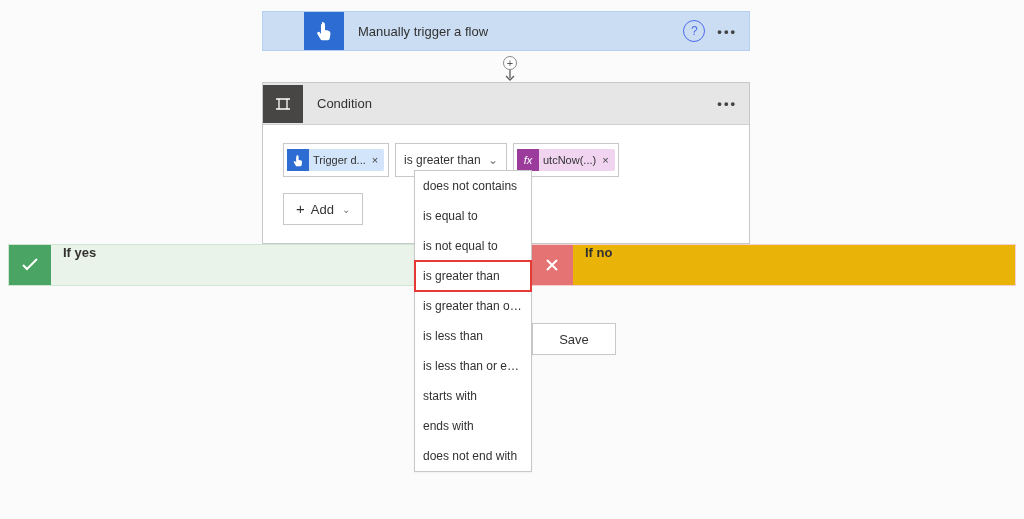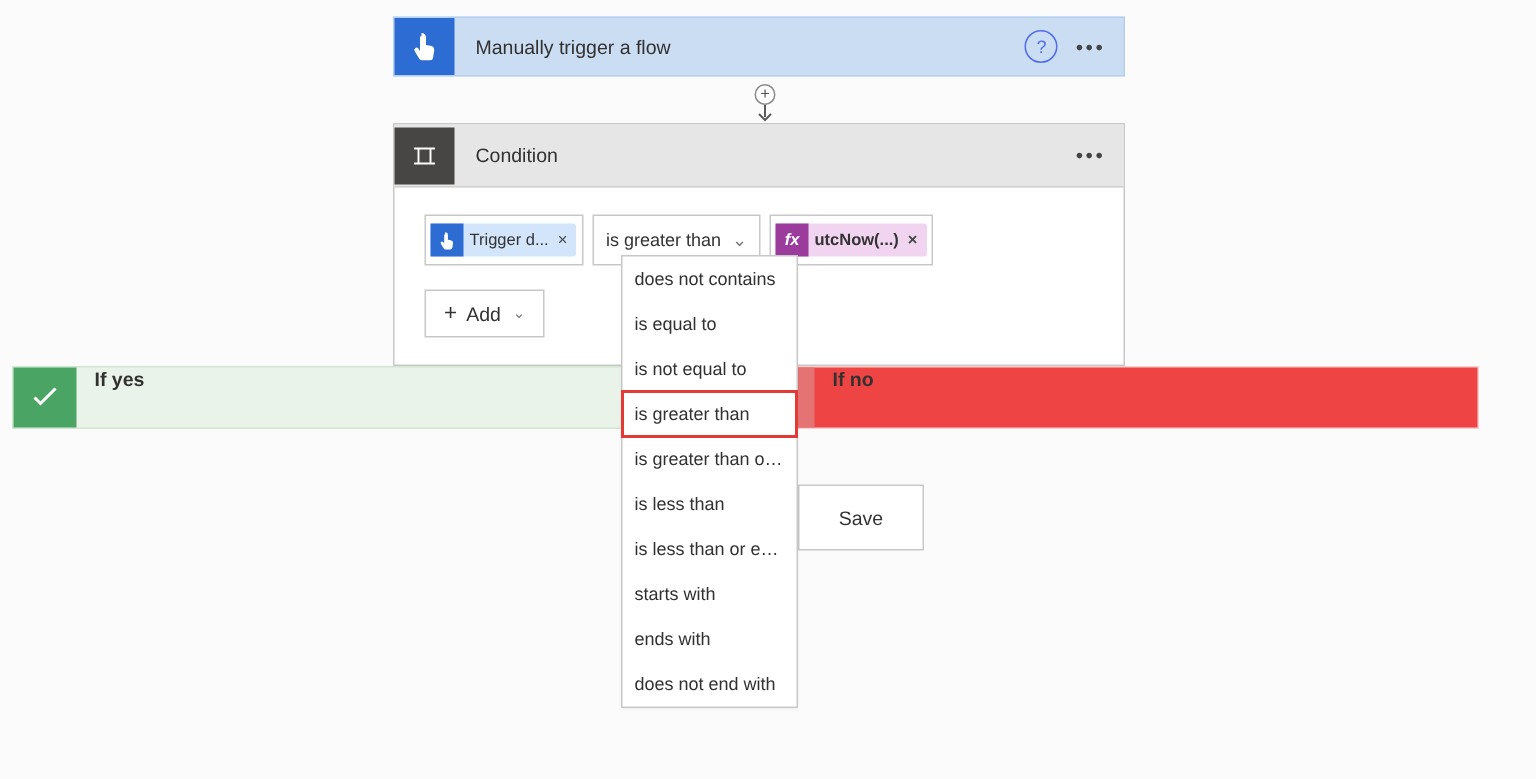--- a/index.html
+++ b/index.html
@@ -14,21 +14,21 @@
     overflow: hidden;
   }
 
   
   .trigger-card {
     position: absolute;
     left: 262px; top: 11px;
     width: 488px; height: 40px;
     background: #caddf3;
     border: 1px solid #b4cff0;
-    display: flex; align-items: center;
+    display: flex; align-items: center; padding-left: 41px;
   }
   .trigger-icon {
     width: 40px; height: 38px;
     background: #2c6cd3;
     display: flex; align-items: center; justify-content: center;
     color: #fff;
   }
   .trigger-title { margin-left: 14px; flex: 1; font-size: 13px; color: #323130; }
   .help-icon { width: 22px; height: 22px; border: 1px solid #4f6bed; border-radius: 50%; display:flex;align-items:center;justify-content:center;color:#4f6bed;font-size:12px;margin-right:12px; }
   .dots { letter-spacing: 2px; font-weight: bold; color: #444; margin-right: 12px; cursor:pointer; }
@@ -94,21 +94,21 @@
   .token-pill .tp-icon {
     width: 22px; height: 22px;
     display:flex;align-items:center;justify-content:center;
     color:#fff;
     font-size:11px;
   }
   .token-pill .tp-label { padding: 0 4px; }
   .token-pill .tp-x { cursor:pointer; color:#444; padding-left:2px; }
   .pill-trigger { background:#d3e5fb; color:#333; }
   .pill-trigger .tp-icon { background:#2c6cd3; }
-  .pill-utcnow  { background:#f0d4f0; color:#333;font-weight:bold; }
+  .pill-utcnow  { background:#f0d4f0; color:#333; }
   .pill-utcnow .tp-icon { background:#9b3b9b; font-style:italic; }
 
   .op-select {
     width: 112px; height: 34px;
     border: 1px solid #c8c8c8;
     display:flex;align-items:center;
     padding: 0 8px;
     background:#fff;
     cursor:pointer;
     position: relative;
@@ -158,36 +158,36 @@
   
   .branch {
     position: absolute;
     top: 244px;
     height: 42px;
     display:flex; align-items:flex-start;
     border: 1px solid;
     font-weight: bold;
   }
   .branch-yes { left: 8px; width: 500px; background:#e9f3ea; border-color:#cfe6d1; }
-  .branch-no  { left: 500px; width: 486px; background:#ef4444; border-color:#f5d0d0; }
+  .branch-no  { left: 530px; width: 486px; background:#eab308; border-color:#f5d0d0; }
   .branch-icon {
     width: 42px; height: 40px;
     display:flex;align-items:center;justify-content:center;
     color:#fff;
     font-size:18px;
   }
   .branch-yes .branch-icon { background:#4aa564; }
   .branch-no  .branch-icon { background:#e57373; }
   .branch-label { margin-left:12px; font-size:13px; color:#323130; }
 
   
   .save-btn {
     position: absolute;
     left: 532px; top: 323px;
-    width: 84px; height: 44px;
+    width: 84px; height: 32px;
     border: 1px solid #c8c8c8;
     background:#fff;
     display:flex;align-items:center;justify-content:center;
     cursor:pointer;
     font-size:13px;
   }
 
   svg { display:block; }
 </style>
 </head>

